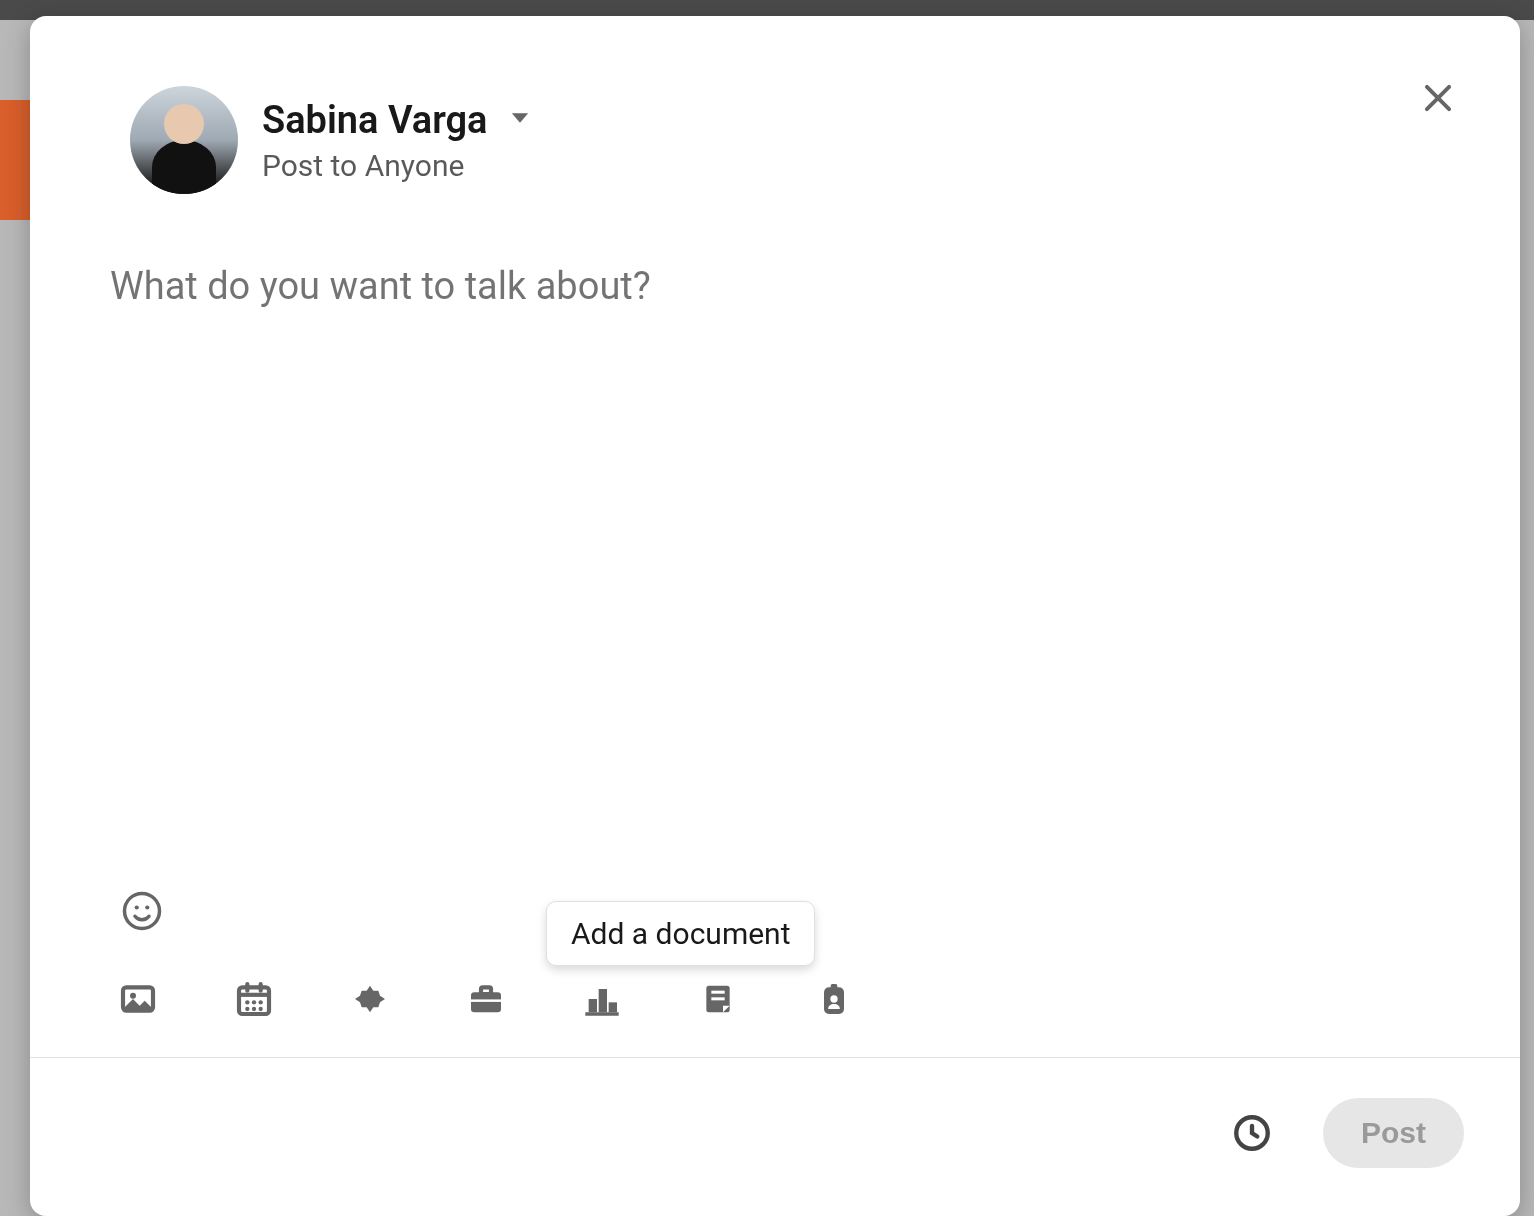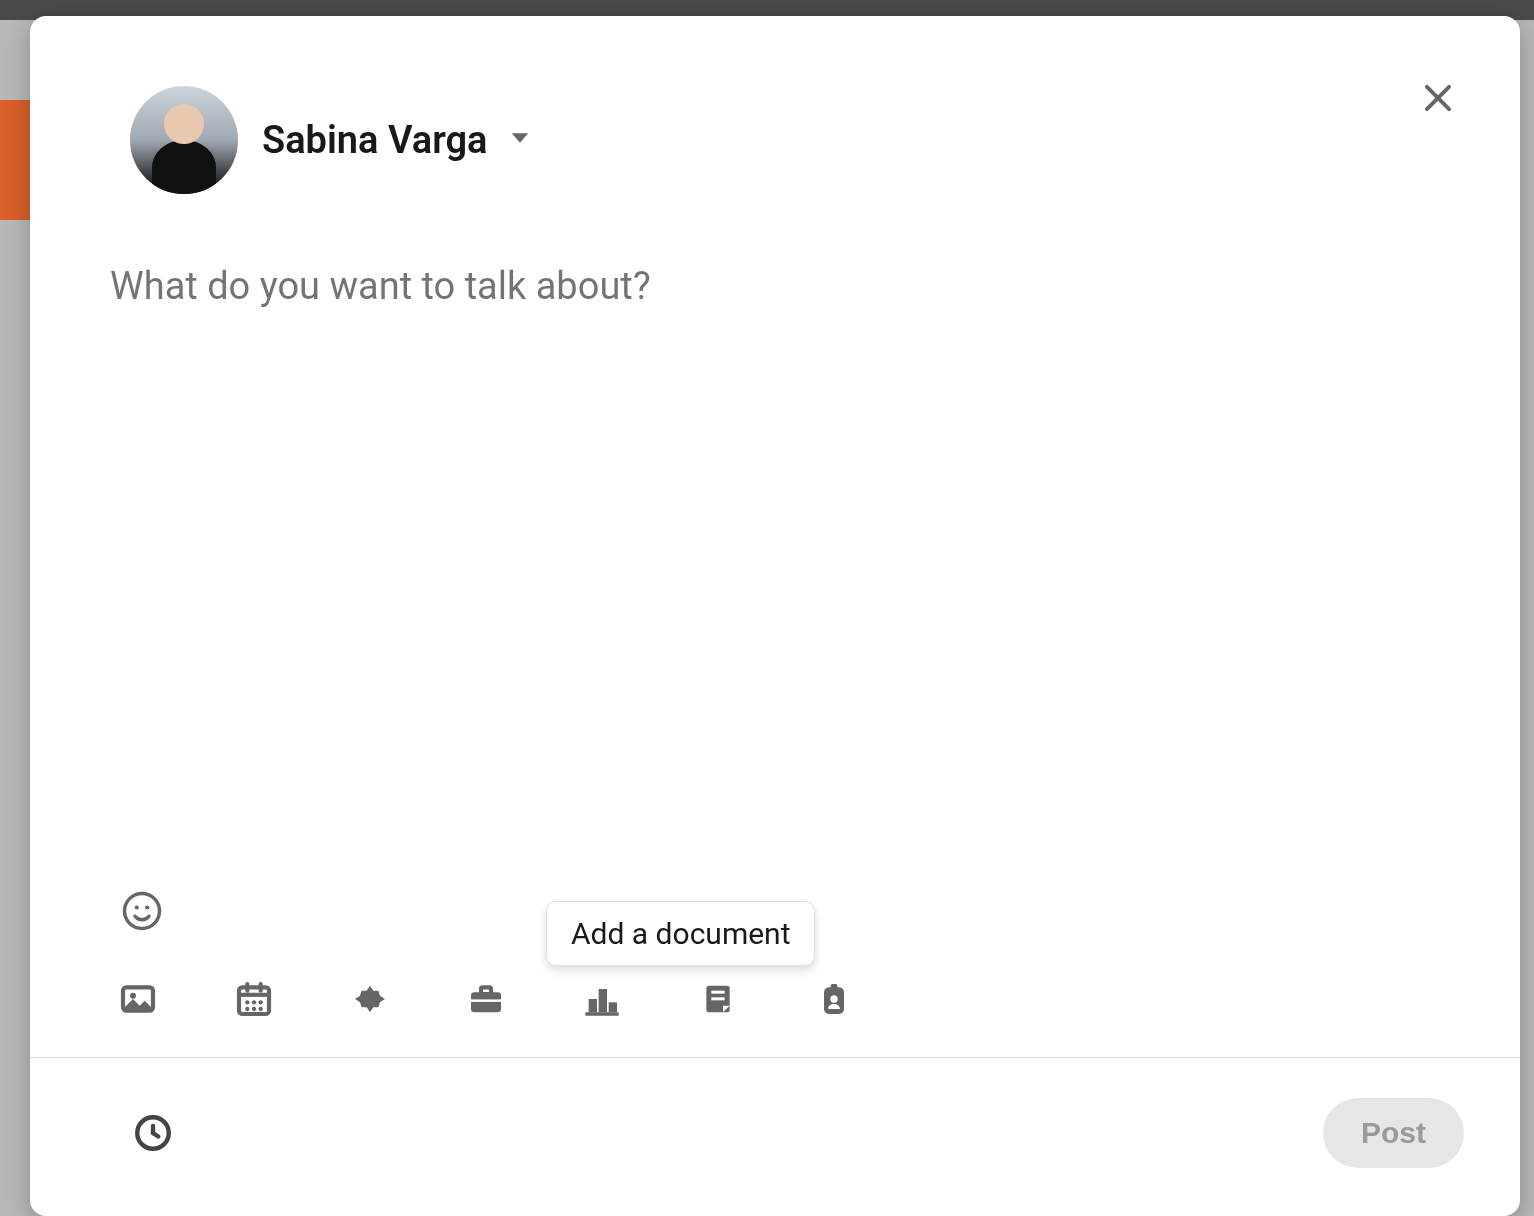--- a/index.html
+++ b/index.html
@@ -111,21 +111,21 @@
     font-size: 30px;
     color: rgba(0,0,0,0.9);
     box-shadow: 0 4px 10px rgba(0,0,0,0.15);
     white-space: nowrap;
     top: -56px;
     left: 516px;
     pointer-events: none;
   }
   .divider { height: 1px; background: #e0e0e0; width: 100%; }
   .footer {
-    display: flex; align-items: center; justify-content: space-between;
+    display: flex; align-items: center; justify-content: flex-end;
     gap: 44px;
     padding: 40px 56px 48px 56px;
     margin-left: 40px;
   }
   .schedule-btn {
     width: 54px; height: 54px;
     background: transparent; border: none; cursor: pointer;
     color: #444;
     display: flex; align-items: center; justify-content: center;
   }
@@ -162,20 +162,21 @@
     <div class="avatar"></div>
     <div class="author-block">
       <div class="author-row">
         <span class="author-name">Sabina Varga</span>
         <span class="caret">
           <svg viewBox="0 0 24 24" fill="currentColor">
               <path d="M5 8l7 8 7-8z"></path>
             </svg>
         </span>
       </div>
+      <div class="visibility">Post to Anyone</div>
     </div>
   </div>
 
   <div class="body">
     <textarea class="editor" placeholder="What do you want to talk about?" style=""></textarea>
   </div>
 
   <div class="emoji-row">
     <button class="emoji-btn">
       <svg viewBox="0 0 24 24" fill="none" stroke="currentColor" stroke-width="2">

